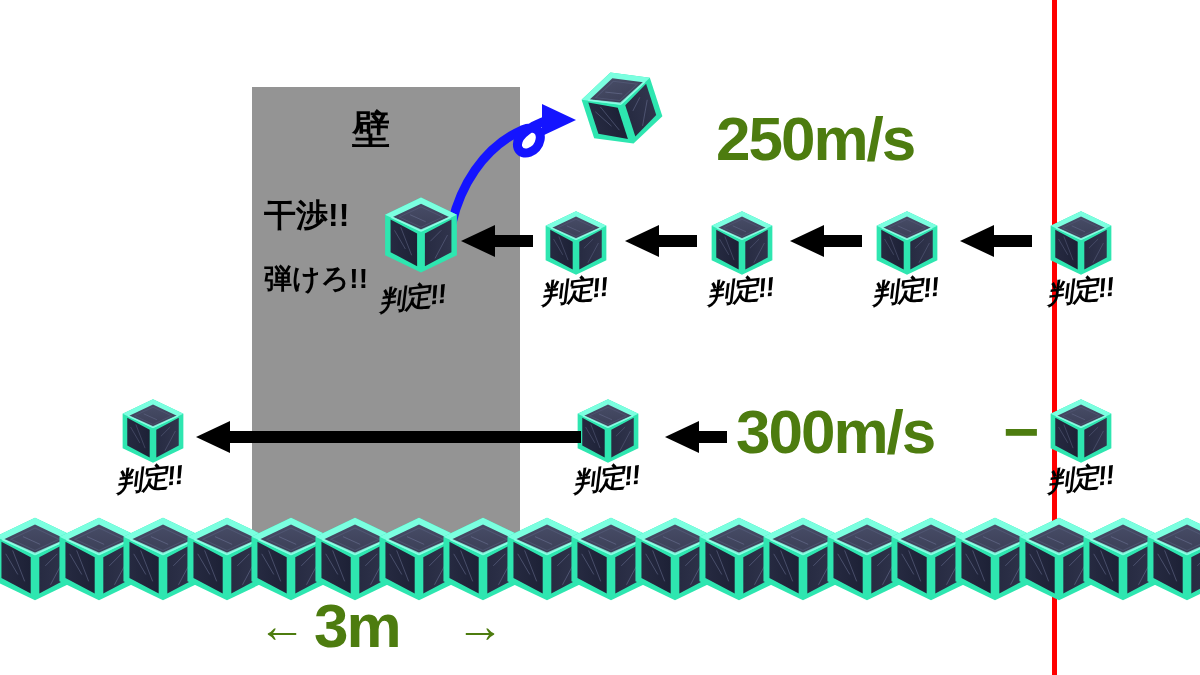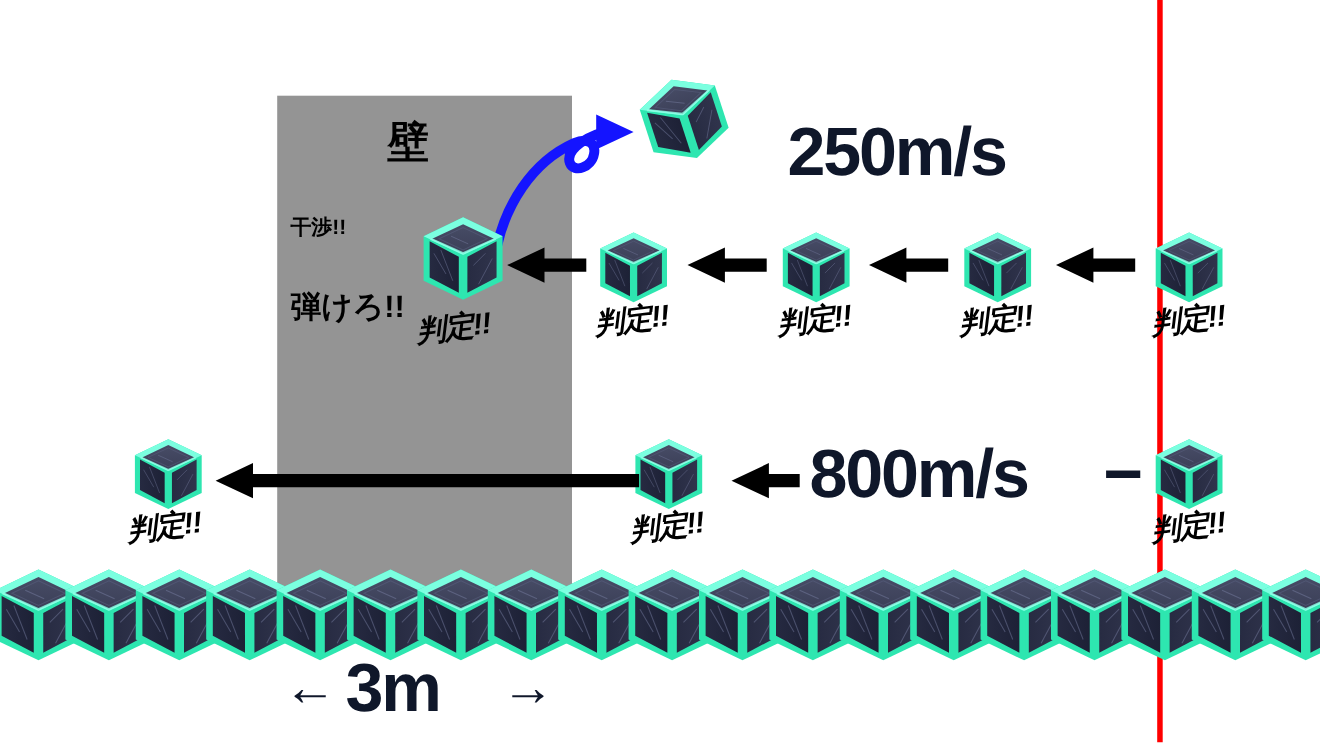--- a/index.html
+++ b/index.html
@@ -27,21 +27,21 @@
   .headline{
     position:absolute;
     font-weight:bold;
     color:#000;
     white-space:nowrap;
     letter-spacing:-1px;
   }
   .speed{
     position:absolute;
     font-weight:bold;
-    color:#0f172a;
+    color:#4d7c0f;
     white-space:nowrap;
     letter-spacing:-2px;
   }
 
   
   .callout{
     position:absolute;
     font-weight:bold;
     color:#000;
     white-space:nowrap;
@@ -74,24 +74,24 @@
 </head>
 <body>
 
 <div id="stage">
 
   <div class="wall" id="wall-rect" style="left: 252px; top: 87px; width: 268px; height: 446px; background: rgb(148, 148, 148);"></div>
   <div class="wall-label" id="wall-label" style="left:352px;top:104px;font-size:38px;">壁</div>
 
 
   <div class="speed" style="left:716px;top:103px;font-size:62px;">250m/s</div>
-  <div class="speed" style="left:736px;top:396px;font-size:62px;">800m/s</div>
+  <div class="speed" style="left:736px;top:396px;font-size:62px;">300m/s</div>
   <div class="speed" style="left:1003px;top:396px;font-size:62px;">−</div>
 
-  <div class="callout" style="left:264px;top:194px;font-size:19px;">干渉!!</div>
+  <div class="callout" style="left:264px;top:194px;font-size:32px;">干渉!!</div>
   <div class="callout" style="left:264px;top:260px;font-size:28px;">弾けろ!!</div>
 
   <div class="speed" style="left:258px;top:598px;font-size:48px;">←</div>
   <div class="speed" style="left:314px;top:590px;font-size:62px;">3m</div>
   <div class="speed" style="left:456px;top:598px;font-size:48px;">→</div>
 
   <div class="redline" id="red-line" style="left: 1052px; top: 0px; width: 5px; height: 675px; background: rgb(255, 0, 0);"></div>
 
   <div class="arrow" style="left:430px;top:78px;width:180px;height:160px;">
     <svg width="180" height="160" viewBox="0 0 180 160">

